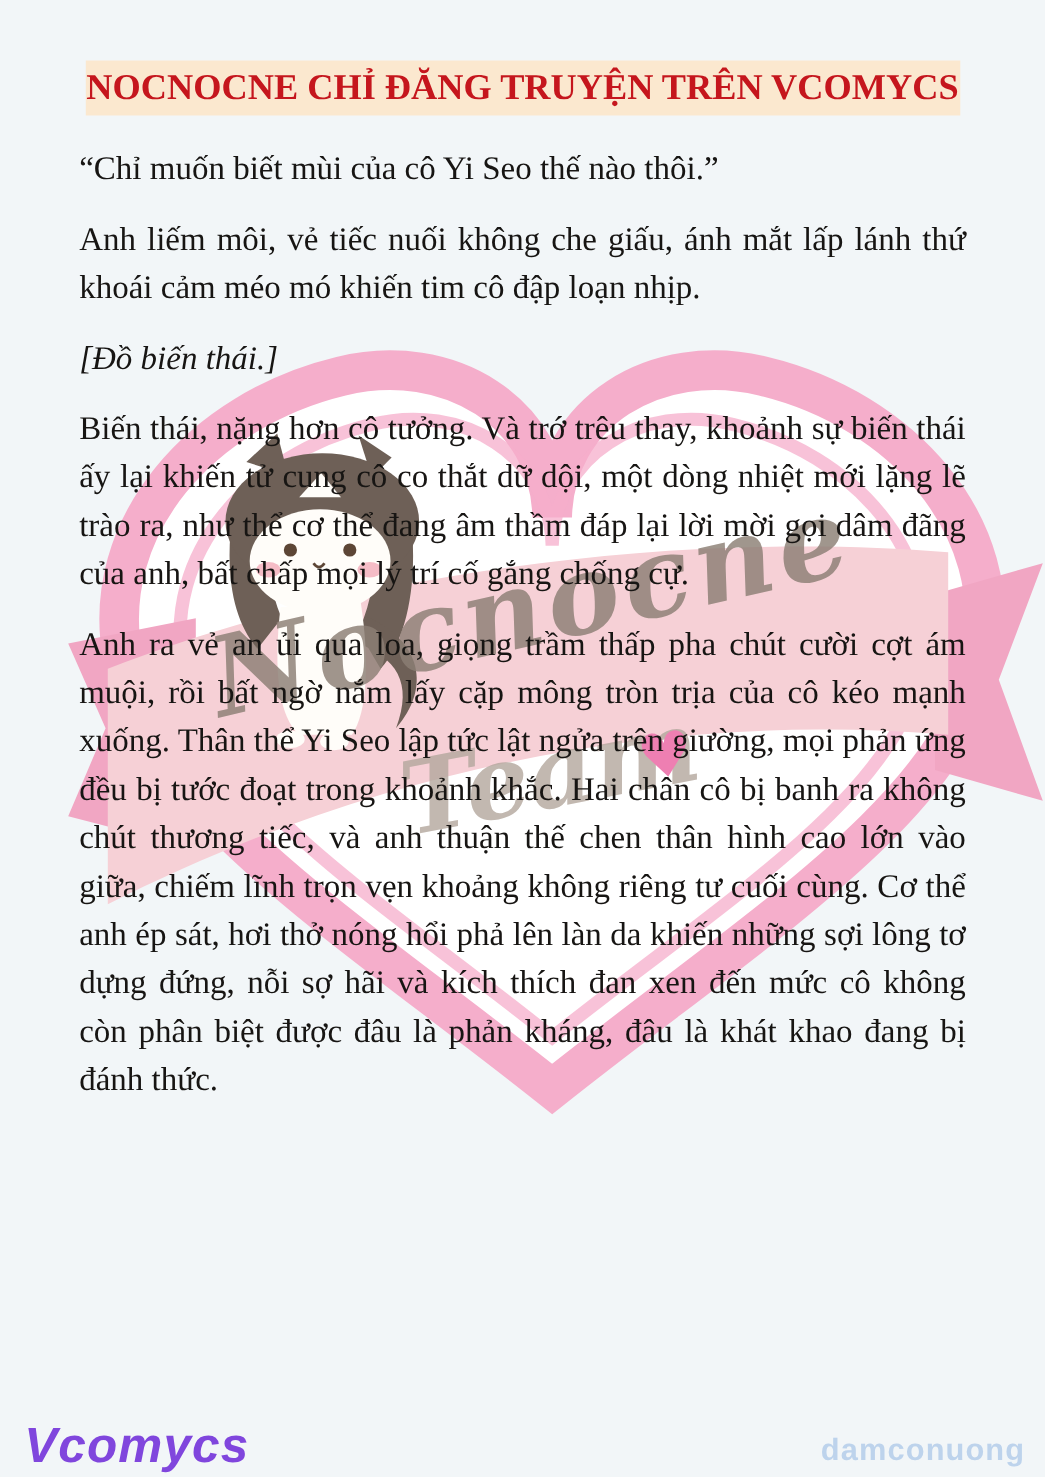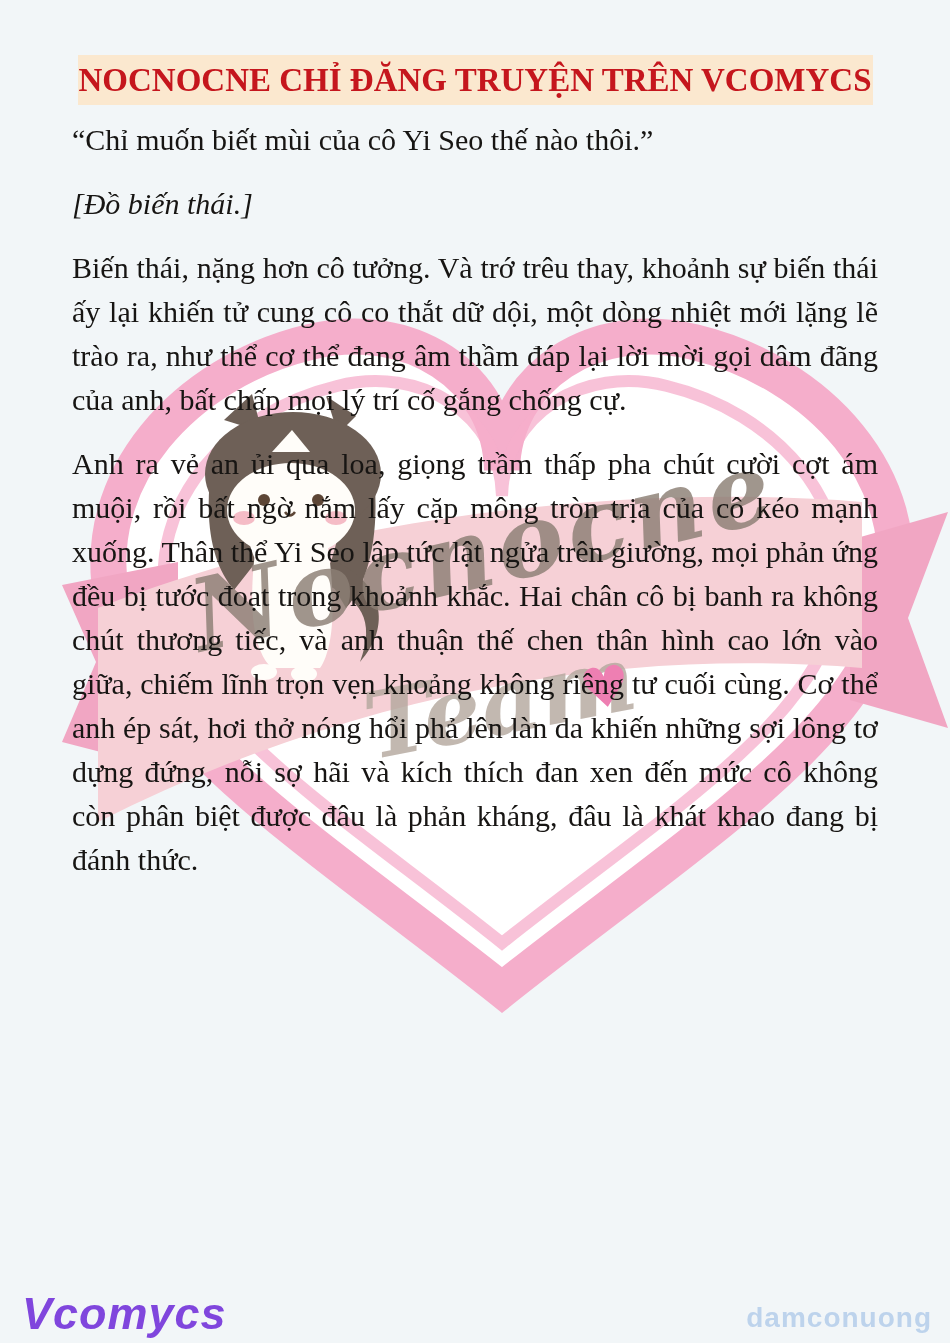--- a/index.html
+++ b/index.html
@@ -34,21 +34,21 @@
   .small-heart{
     position:absolute;left:580px;top:660px;
     font-size:56px;line-height:56px;
     color:#ee7fb2;
     transform:rotate(-8deg);
     font-family:"DejaVu Sans",sans-serif;
   }
   
   .content{position:absolute;inset:0;z-index:2;}
   .banner{
-    margin:55px auto 13px;
+    margin:55px auto 27px;
     width:795px;height:50px;line-height:50px;
     background:#fbe8cf;
     color:#c5161d;
     font-weight:bold;
     font-size:33px;
     text-align:center;
     letter-spacing:0px;
     white-space:nowrap;
   }
   .body-text{
@@ -120,20 +120,21 @@
     </svg>
     <div class="script-name">Nocnocne</div>
     <div class="script-team">Team</div>
     <div class="small-heart">♥</div>
   </div>
 
   <div class="content">
     <div class="banner">NOCNOCNE CHỈ ĐĂNG TRUYỆN TRÊN VCOMYCS</div>
     <div class="body-text">
       <p>“Chỉ muốn biết mùi của cô Yi Seo thế nào thôi.”</p>
+      <p>Anh liếm môi, vẻ tiếc nuối không che giấu, ánh mắt lấp lánh thứ khoái cảm méo mó khiến tim cô đập loạn nhịp.</p>
       <p class="callout">[Đồ biến thái.]</p>
       <p>Biến thái, nặng hơn cô tưởng. Và trớ trêu thay, khoảnh sự biến thái ấy lại khiến tử cung cô co thắt dữ dội, một dòng nhiệt mới lặng lẽ trào ra, như thể cơ thể đang âm thầm đáp lại lời mời gọi dâm đãng của anh, bất chấp mọi lý trí cố gắng chống cự.</p>
       <p>Anh ra vẻ an ủi qua loa, giọng trầm thấp pha chút cười cợt ám muội, rồi bất ngờ nắm lấy cặp mông tròn trịa của cô kéo mạnh xuống. Thân thể Yi Seo lập tức lật ngửa trên giường, mọi phản ứng đều bị tước đoạt trong khoảnh khắc. Hai chân cô bị banh ra không chút thương tiếc, và anh thuận thế chen thân hình cao lớn vào giữa, chiếm lĩnh trọn vẹn khoảng không riêng tư cuối cùng. Cơ thể anh ép sát, hơi thở nóng hổi phả lên làn da khiến những sợi lông tơ dựng đứng, nỗi sợ hãi và kích thích đan xen đến mức cô không còn phân biệt được đâu là phản kháng, đâu là khát khao đang bị đánh thức.</p>
     </div>
   </div>
 
   <div class="footer-logo"><span>Vcomycs</span></div>
   <div class="footer-credit">damconuong</div>
 
 </div>

